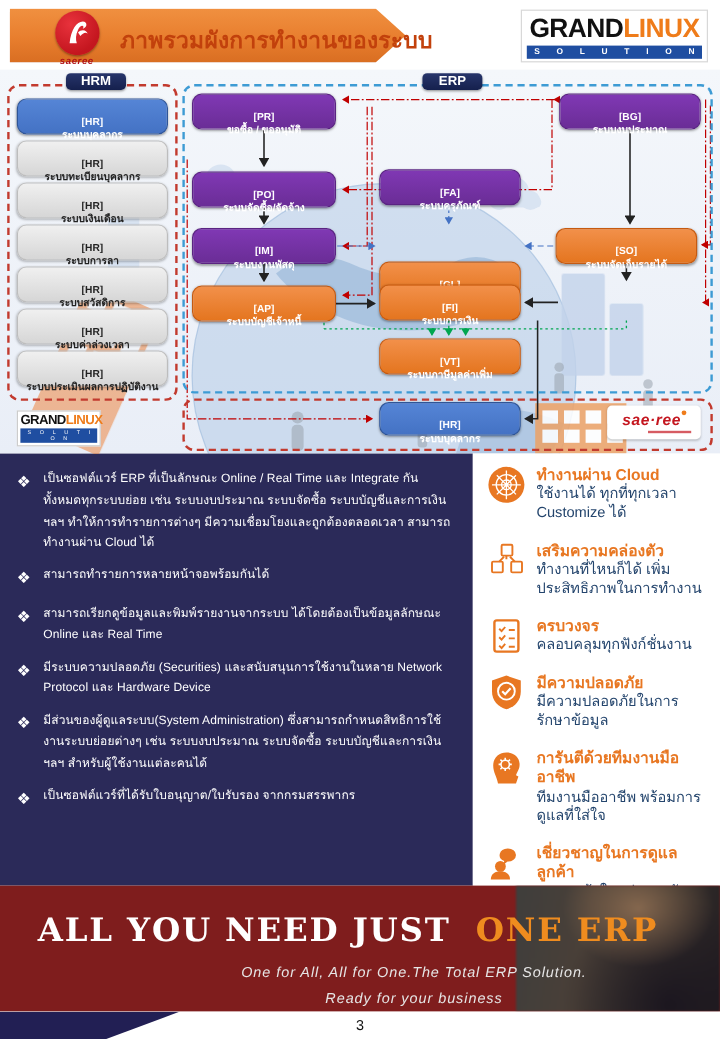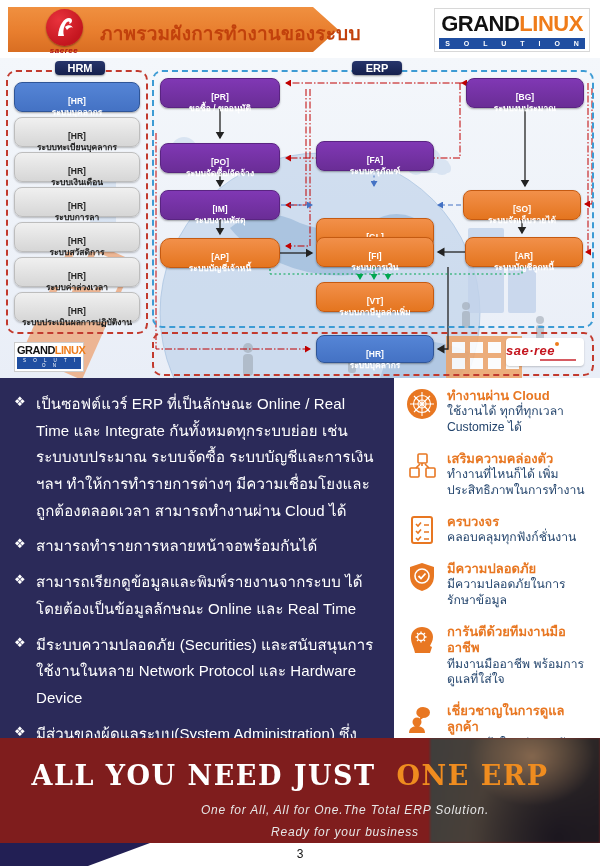--- a/index.html
+++ b/index.html
@@ -60,30 +60,30 @@
   .node.gray   { background:linear-gradient(180deg,#f0f0f0 0%, #d6d6d6 100%); border:1px solid #bdbdbd;
                  color:#222; box-shadow:0 1px 2px rgba(0,0,0,.25); }
   
   .hrmcol .node { left:14px; width:126px; height:30px; }
   
   .mini-gl { position:absolute; left:14px; top:284px; width:70px; background:#fff; border:1px solid #ccc;
     text-align:center; padding:1px 2px 2px 2px; z-index:4; }
   .mini-gl .w { font-size:11px; font-weight:bold; letter-spacing:-.5px; }
   .mini-gl .bar { background:#1f4ea1; color:#fff; font-size:4.5px; letter-spacing:3px; padding:1px 0 1px 3px; margin-top:1px; }
   .mini-sr { position:absolute; left:506px; top:280px; width:78px; height:28px; background:#fff;
-    border-radius:4px; z-index:4; text-align:left; padding-top:3px; box-shadow:0 1px 2px rgba(0,0,0,.2); }
+    border-radius:4px; z-index:4; text-align:center; padding-top:3px; box-shadow:0 1px 2px rgba(0,0,0,.2); }
   .mini-sr .t { font-size:13px; font-weight:bold; font-style:italic; color:#c4161f; letter-spacing:.5px; }
   .mini-sr .dot { display:inline-block; width:4px; height:4px; border-radius:50%; background:#ef7c1a; vertical-align:top; margin-top:1px; }
   .mini-sr .tag { margin:0 8px 0 34px; height:2px; background:#c4161f; opacity:.7; }
   
   .bullets-panel { position:absolute; left:0; top:378px; width:394px; height:360px; background:#2b2a59;
     color:#fff; padding:13px 14px 0 14px; }
   .bullet { display:flex; gap:8px; margin-bottom:9px; }
   .bullet .mk { color:#fff; font-size:13px; flex:0 0 14px; line-height:1.75; }
-  .bullet .tx { font-size:15px; line-height:1.78; letter-spacing:.1px; }
+  .bullet .tx { font-size:10px; line-height:1.78; letter-spacing:.1px; }
   .features-panel { position:absolute; left:394px; top:378px; width:206px; height:360px; background:#fff;
     padding:10px 8px 0 12px; }
   .feature { display:flex; gap:9px; margin-bottom:15px; }
   .f-icon { flex:0 0 32px; height:32px; }
   .f-title { color:#e87722; font-weight:bold; font-size:13px; line-height:1.25; }
   .f-body  { color:#24456d; font-size:12.2px; line-height:1.3; }
   
   .banner { position:absolute; left:0; top:738px; width:600px; height:105px; background:#7f1d1d; overflow:hidden; }
   .banner-photo { position:absolute; right:0; top:0; width:170px; height:105px;
     background:
@@ -283,21 +283,21 @@
         <div class="nm">ขอซื้อ / ขออนุมัติ</div>
     </div>
     <div class="node purple" style="left:160px;top:85px;width:120px;height:30px;">
       <div class="code">[PO]</div>
         <div class="nm">ระบบจัดซื้อ/จัดจ้าง</div>
     </div>
     <div class="node purple" style="left:160px;top:132px;width:120px;height:30px;">
       <div class="code">[IM]</div>
         <div class="nm">ระบบงานพัสดุ</div>
     </div>
-    <div class="node orange" style="left:160px;top:180px;width:120px;height:30px;border-radius:10px;">
+    <div class="node orange" style="left:160px;top:180px;width:120px;height:30px;">
       <div class="code">[AP]</div>
         <div class="nm">ระบบบัญชีเจ้าหนี้</div>
     </div>
     <div class="node purple" style="left:316px;top:83px;width:118px;height:30px;">
       <div class="code">[FA]</div>
         <div class="nm">ระบบครุภัณฑ์</div>
     </div>
     <div class="node orange" style="left:316px;top:132px;width:118px;height:30px;margin-top:28px;">
       <div class="code">[GL]</div>
         <div class="nm">ระบบบัญชี</div>
@@ -310,24 +310,20 @@
       <div class="code">[VT]</div>
         <div class="nm">ระบบภาษีมูลค่าเพิ่ม</div>
     </div>
     <div class="node purple" style="left:466px;top:20px;width:118px;height:30px;">
       <div class="code">[BG]</div>
         <div class="nm">ระบบงบประมาณ</div>
     </div>
     <div class="node orange" style="left:463px;top:132px;width:118px;height:30px;">
       <div class="code">[SO]</div>
         <div class="nm">ระบบจัดเก็บรายได้</div>
-    </div>
-    <div class="node orange" style="left:465px;top:179px;width:118px;height:30px;">
-      <div class="code">[AR]</div>
-        <div class="nm">ระบบบัญชีลูกหนี้</div>
     </div>
     <div class="node blue" style="left:316px;top:277px;width:118px;height:28px;">
       <div class="code">[HR]</div>
         <div class="nm">ระบบบุคลากร</div>
     </div>
 
     <div class="mini-gl">
       <div class="w"><span style="color:#111">GRAND</span><span style="color:#ef7c1a">LINUX</span></div>
       <div class="bar">S O L U T I O N</div>
     </div>

